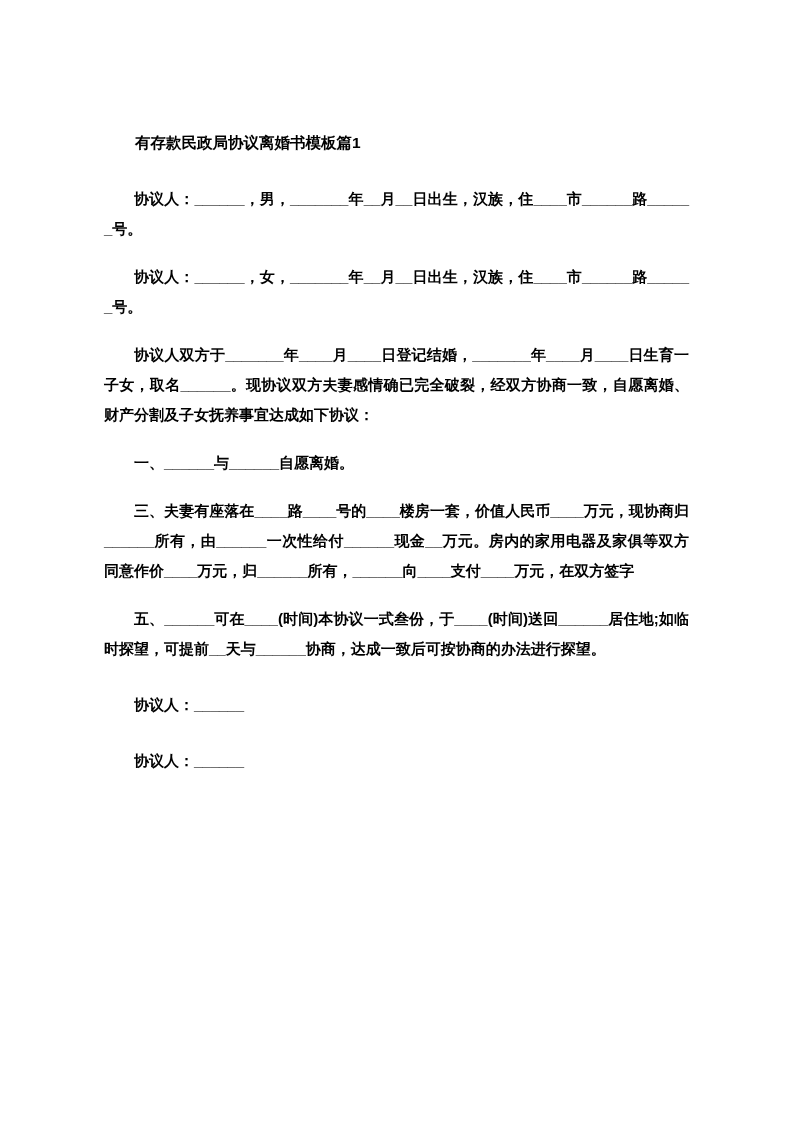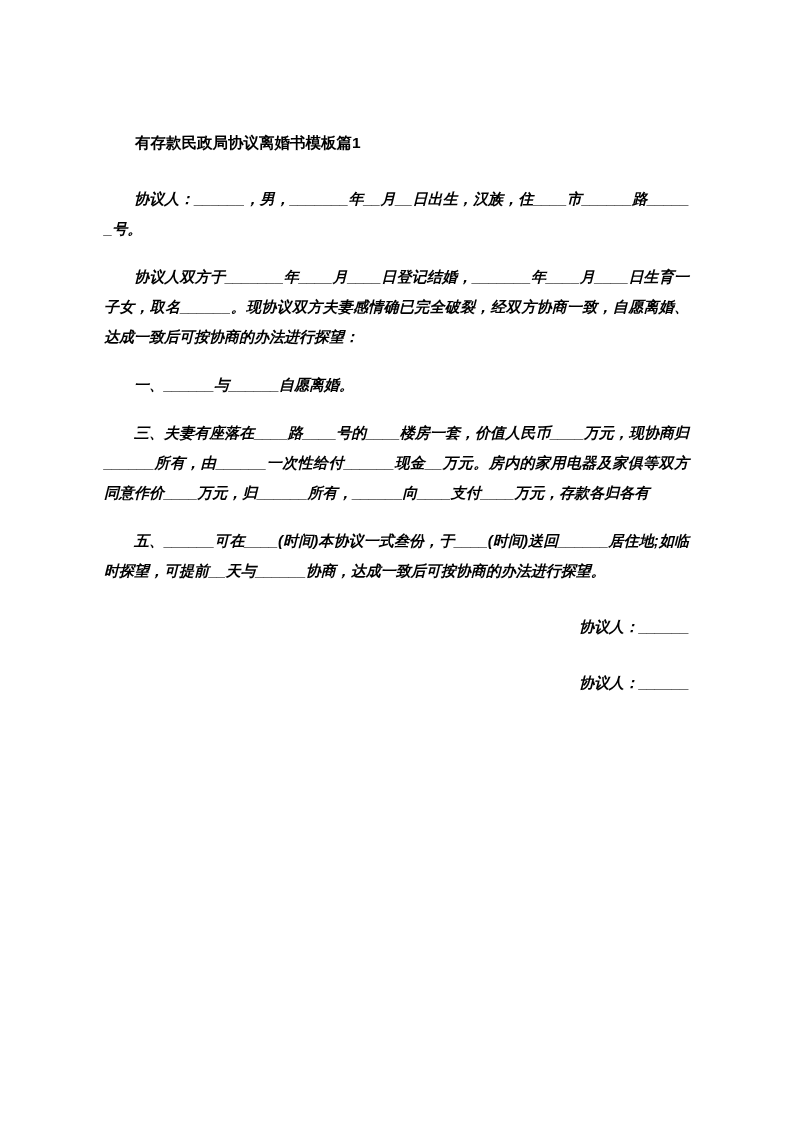--- a/index.html
+++ b/index.html
@@ -29,43 +29,43 @@
     font-size: 15.5px;
     font-weight: 800;
     margin: 0 0 26px 0;
     text-indent: 2em;
     text-align: left;
   }
   .doc-paragraph {
     margin: 0 0 18px 0;
     text-indent: 2em;
     word-break: break-all;
-    font-style: italic;
   }
   .signature {
     margin-top: 26px;
     margin-bottom: 0;
-    text-align: right;
+    text-align: left;
   }
 </style>
 </head>
 <body>
 
 <div class="page">
   <h1 class="doc-title">有存款民政局协议离婚书模板篇1</h1>
 
   <p class="doc-paragraph">协议人：______，男，_______年__月__日出生，汉族，住____市______路______号。</p>
 
+  <p class="doc-paragraph">协议人：______，女，_______年__月__日出生，汉族，住____市______路______号。</p>
 
-  <p class="doc-paragraph">协议人双方于_______年____月____日登记结婚，_______年____月____日生育一子女，取名______。现协议双方夫妻感情确已完全破裂，经双方协商一致，自愿离婚、达成一致后可按协商的办法进行探望：</p>
+  <p class="doc-paragraph">协议人双方于_______年____月____日登记结婚，_______年____月____日生育一子女，取名______。现协议双方夫妻感情确已完全破裂，经双方协商一致，自愿离婚、财产分割及子女抚养事宜达成如下协议：</p>
 
   <p class="doc-paragraph">一、______与______自愿离婚。</p>
 
 
-  <p class="doc-paragraph">三、夫妻有座落在____路____号的____楼房一套，价值人民币____万元，现协商归______所有，由______一次性给付______现金__万元。房内的家用电器及家俱等双方同意作价____万元，归______所有，______向____支付____万元，存款各归各有</p>
+  <p class="doc-paragraph">三、夫妻有座落在____路____号的____楼房一套，价值人民币____万元，现协商归______所有，由______一次性给付______现金__万元。房内的家用电器及家俱等双方同意作价____万元，归______所有，______向____支付____万元，在双方签字</p>
 
 
   <p class="doc-paragraph">五、______可在____(时间)本协议一式叁份，于____(时间)送回______居住地;如临时探望，可提前__天与______协商，达成一致后可按协商的办法进行探望。</p>
 
 
   <p class="doc-paragraph signature">协议人：______</p>
 
   <p class="doc-paragraph signature">协议人：______</p>
 </div>
 

